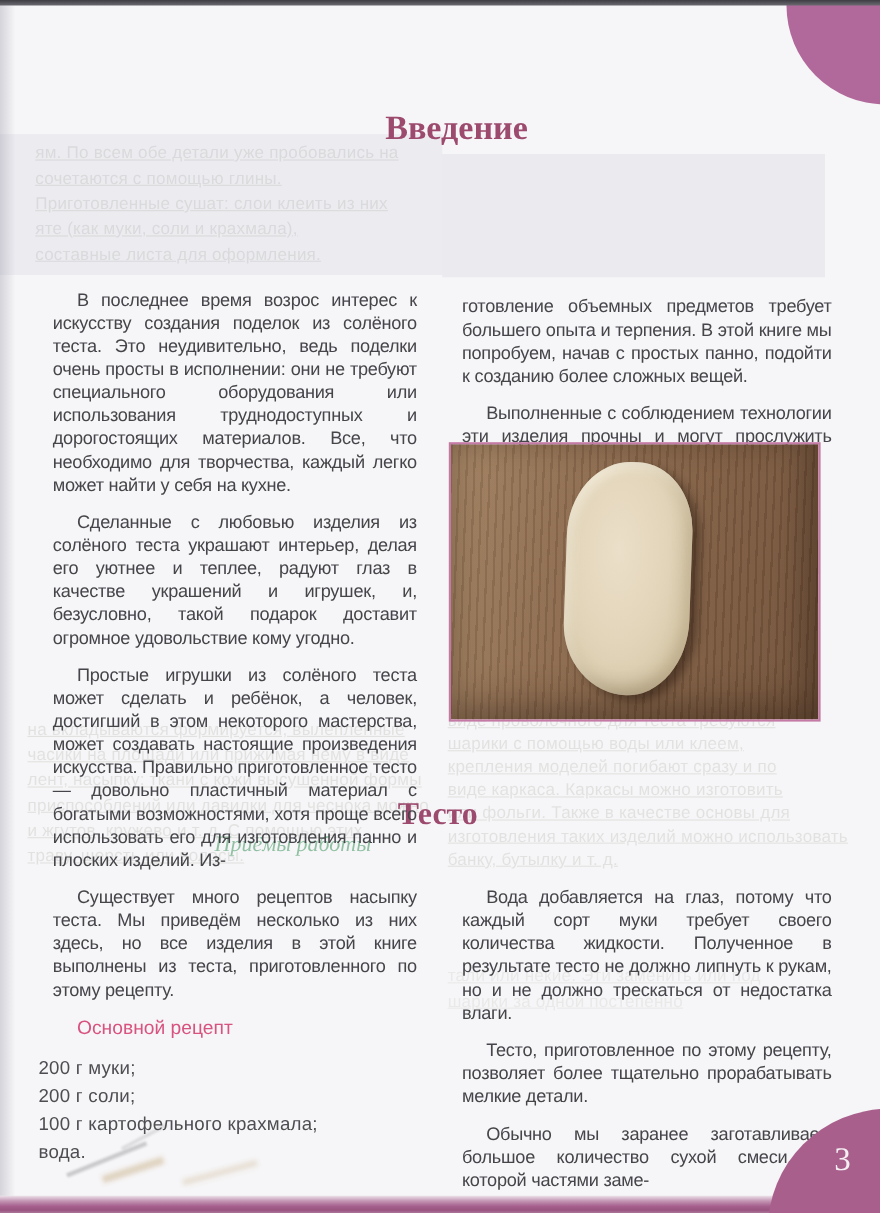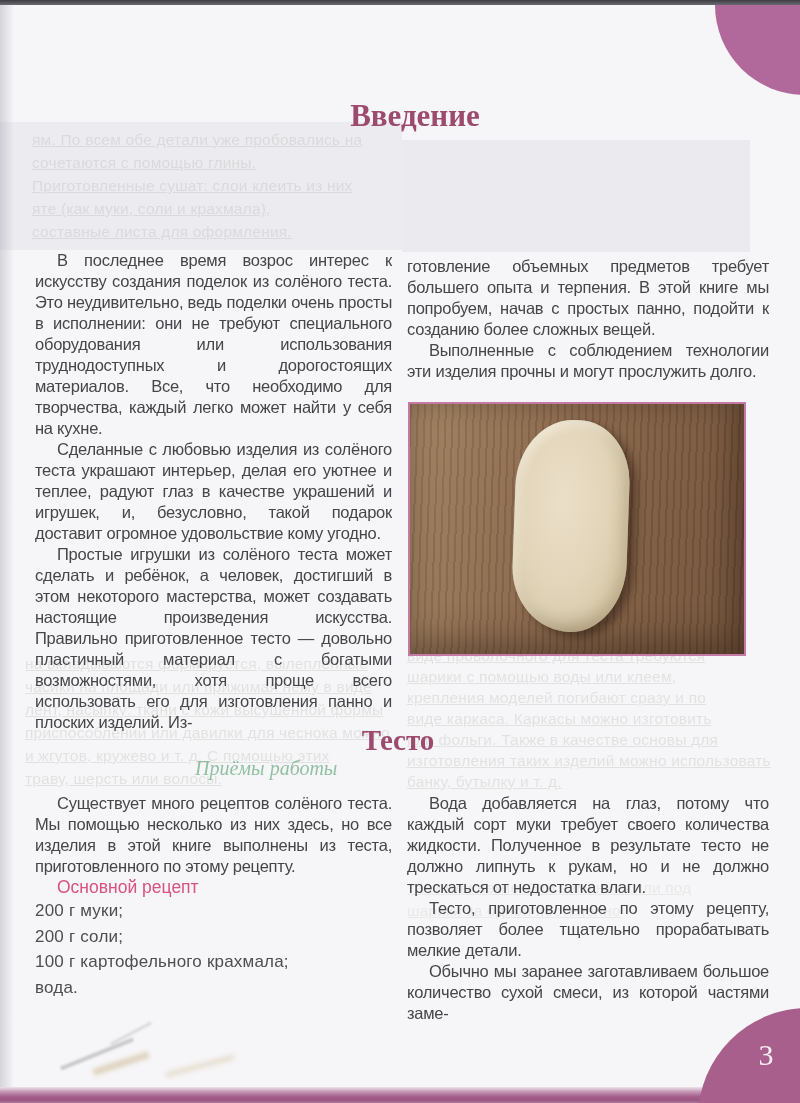--- a/index.html
+++ b/index.html
@@ -30,21 +30,21 @@
   
   .h { position:absolute; color:#9d4a6f; font-family:"Liberation Serif", serif;
     font-weight:bold; text-align:center; z-index:2; margin:12px; }
   .h-main { left:30px; right:0; top:86px; font-size:31px; }
   .h-salt { left:15px; right:0; top:181px; font-size:29px; }
   .h-dough { left:0; right:4px; top:712px; font-size:29px; }
 
   
   .col { position:absolute; width:357px; font-size:16.5px; line-height:21px;
     color:#45454a; letter-spacing:-0.25px; text-align:justify; z-index:2; }
-  .col p { margin:0; text-indent:22px; }
+  .col p { margin:13px; text-indent:22px; }
   .col p.cont { text-indent:0; }
   .col-tl { left:35px;  top:250px; }
   .col-tr { left:407px; top:256px; width:362px; }
   .col-bl { left:35px;  top:793px; }
   .col-br { left:407px; top:793px; width:362px; }
 
   .recipe-title { color:#d8537f; font-size:17.5px; letter-spacing:0;
     margin:13px 0 8px; text-indent:22px; text-align:left; }
   .recipe-list { list-style:none; margin:0; padding:0; font-size:17px; line-height:25.5px;
     letter-spacing:0.2px; color:#4d4d52; text-align:left; text-indent:0; }
@@ -138,21 +138,21 @@
     <p>Выполненные с соблюдением технологии эти изделия прочны и могут прослужить долго.</p>
   </div>
 
   <div class="photo" title="Овальный раскатанный пласт солёного теста на деревянной столешнице">
     <div class="grain"></div>
     <div class="dough"></div>
     <div class="vignette"></div>
   </div>
 
   <div class="col col-bl">
-    <p>Существует много рецептов солёного теста. Мы помощью несколько из них здесь, но все изделия в этой книге выполнены из теста, приготовленного по этому рецепту.</p>
+    <p>Существует много рецептов насыпку теста. Мы приведём несколько из них здесь, но все изделия в этой книге выполнены из теста, приготовленного по этому рецепту.</p>
     <p class="recipe-title">Основной рецепт</p>
     <ul class="recipe-list">
       <li>200 г муки;</li>
       <li>200 г соли;</li>
       <li>100 г картофельного крахмала;</li>
       <li>вода.</li>
     </ul>
   </div>
   <div class="col col-br">
     <p>Вода добавляется на глаз, потому что каждый сорт муки требует своего количества жидкости. Полученное в результате тесто не должно липнуть к рукам, но и не должно трескаться от недостатка влаги.</p>

